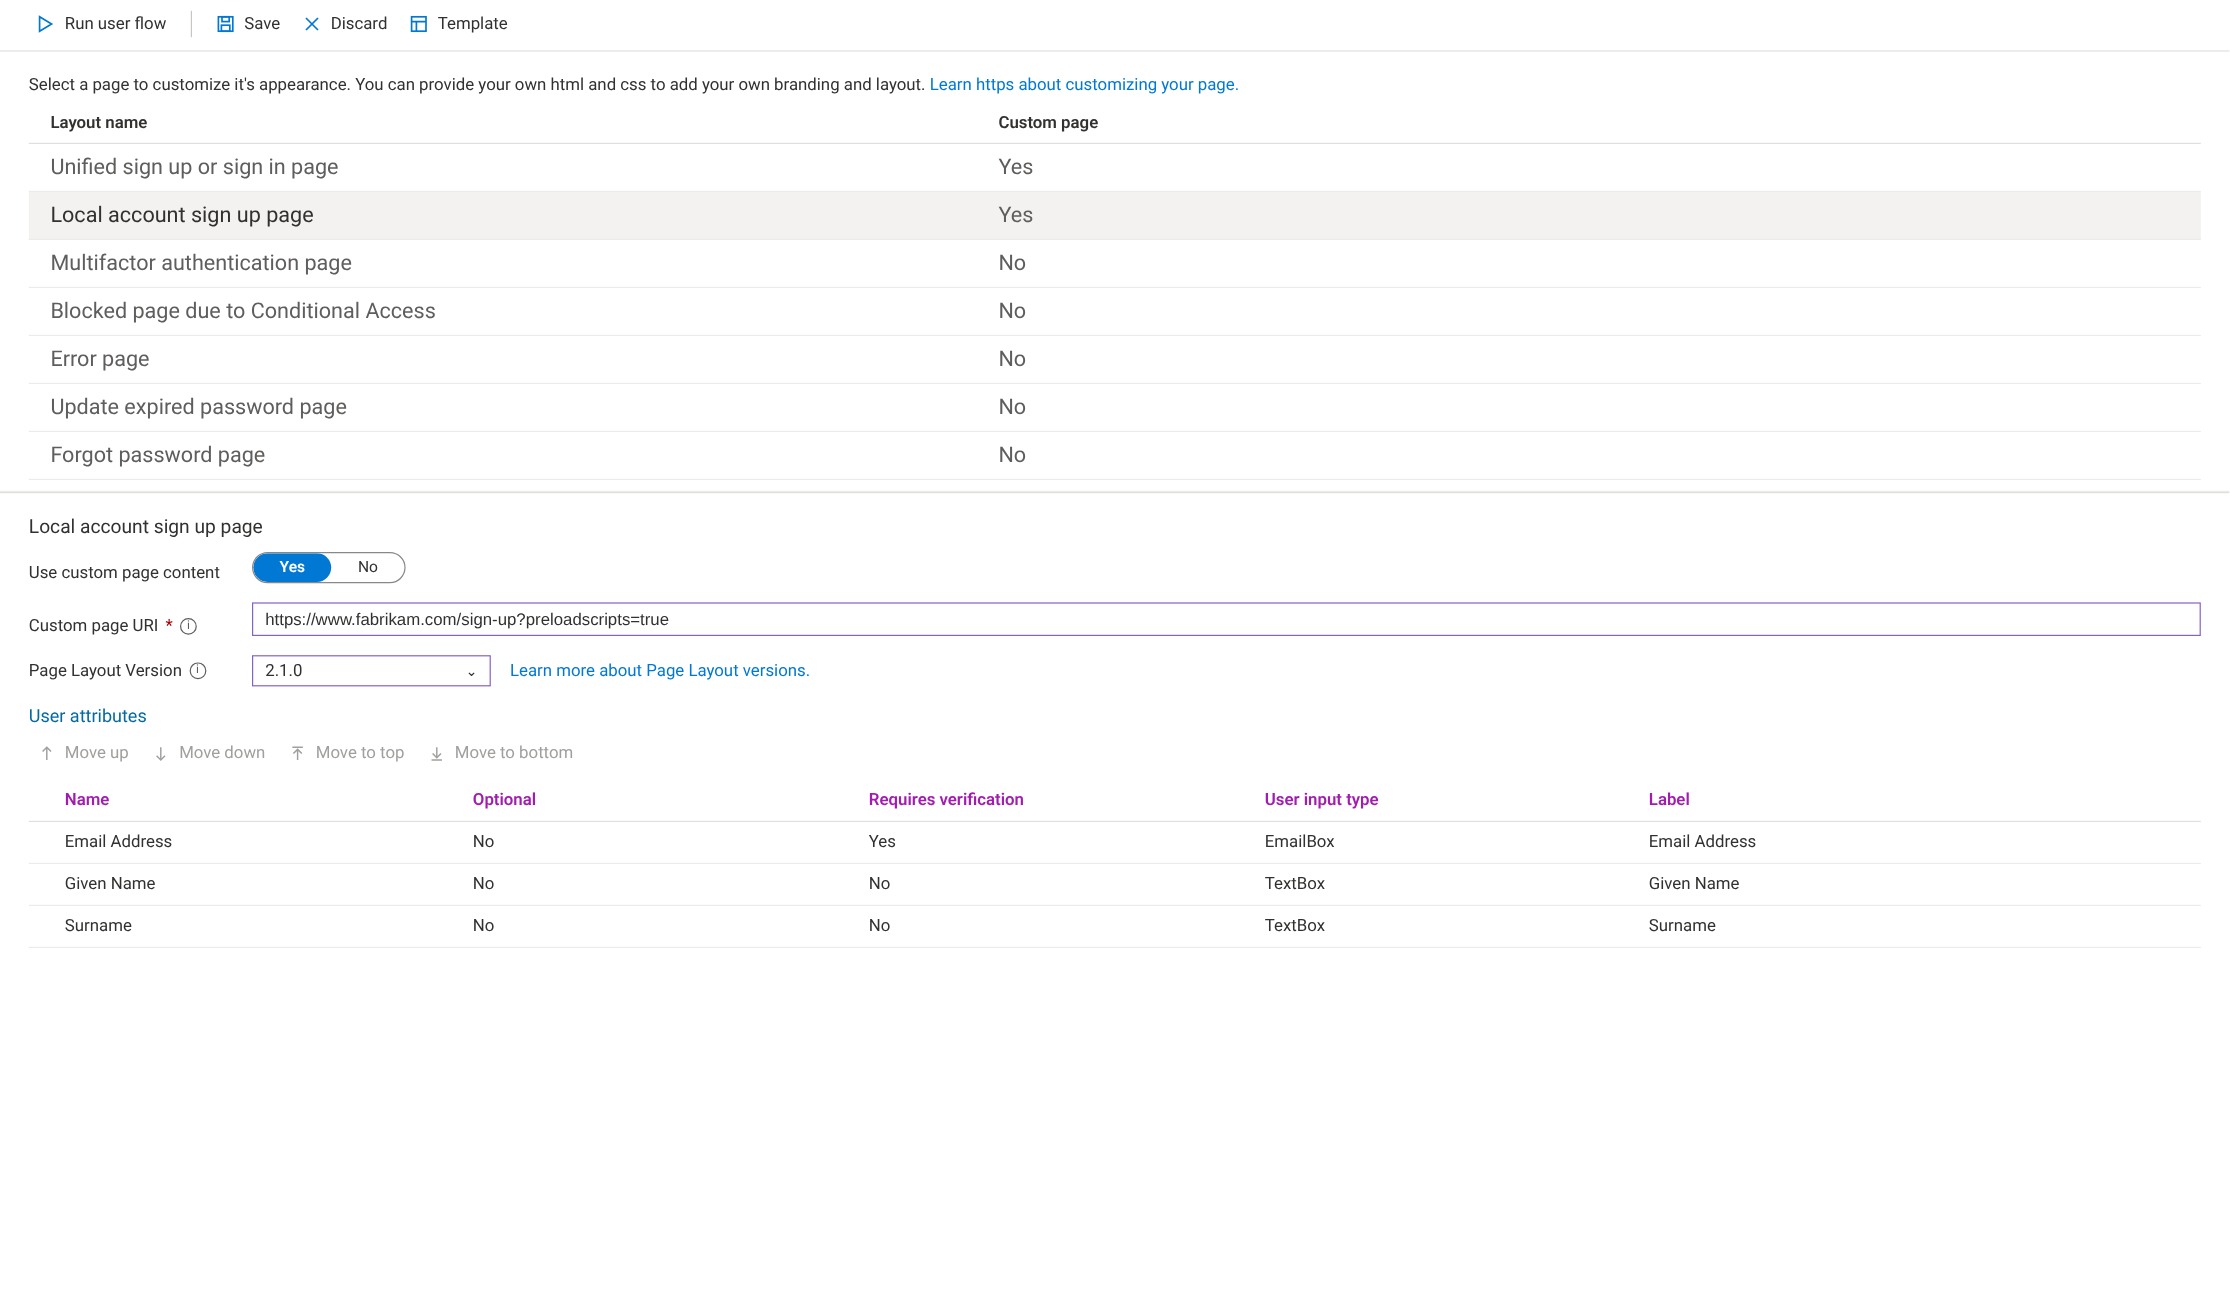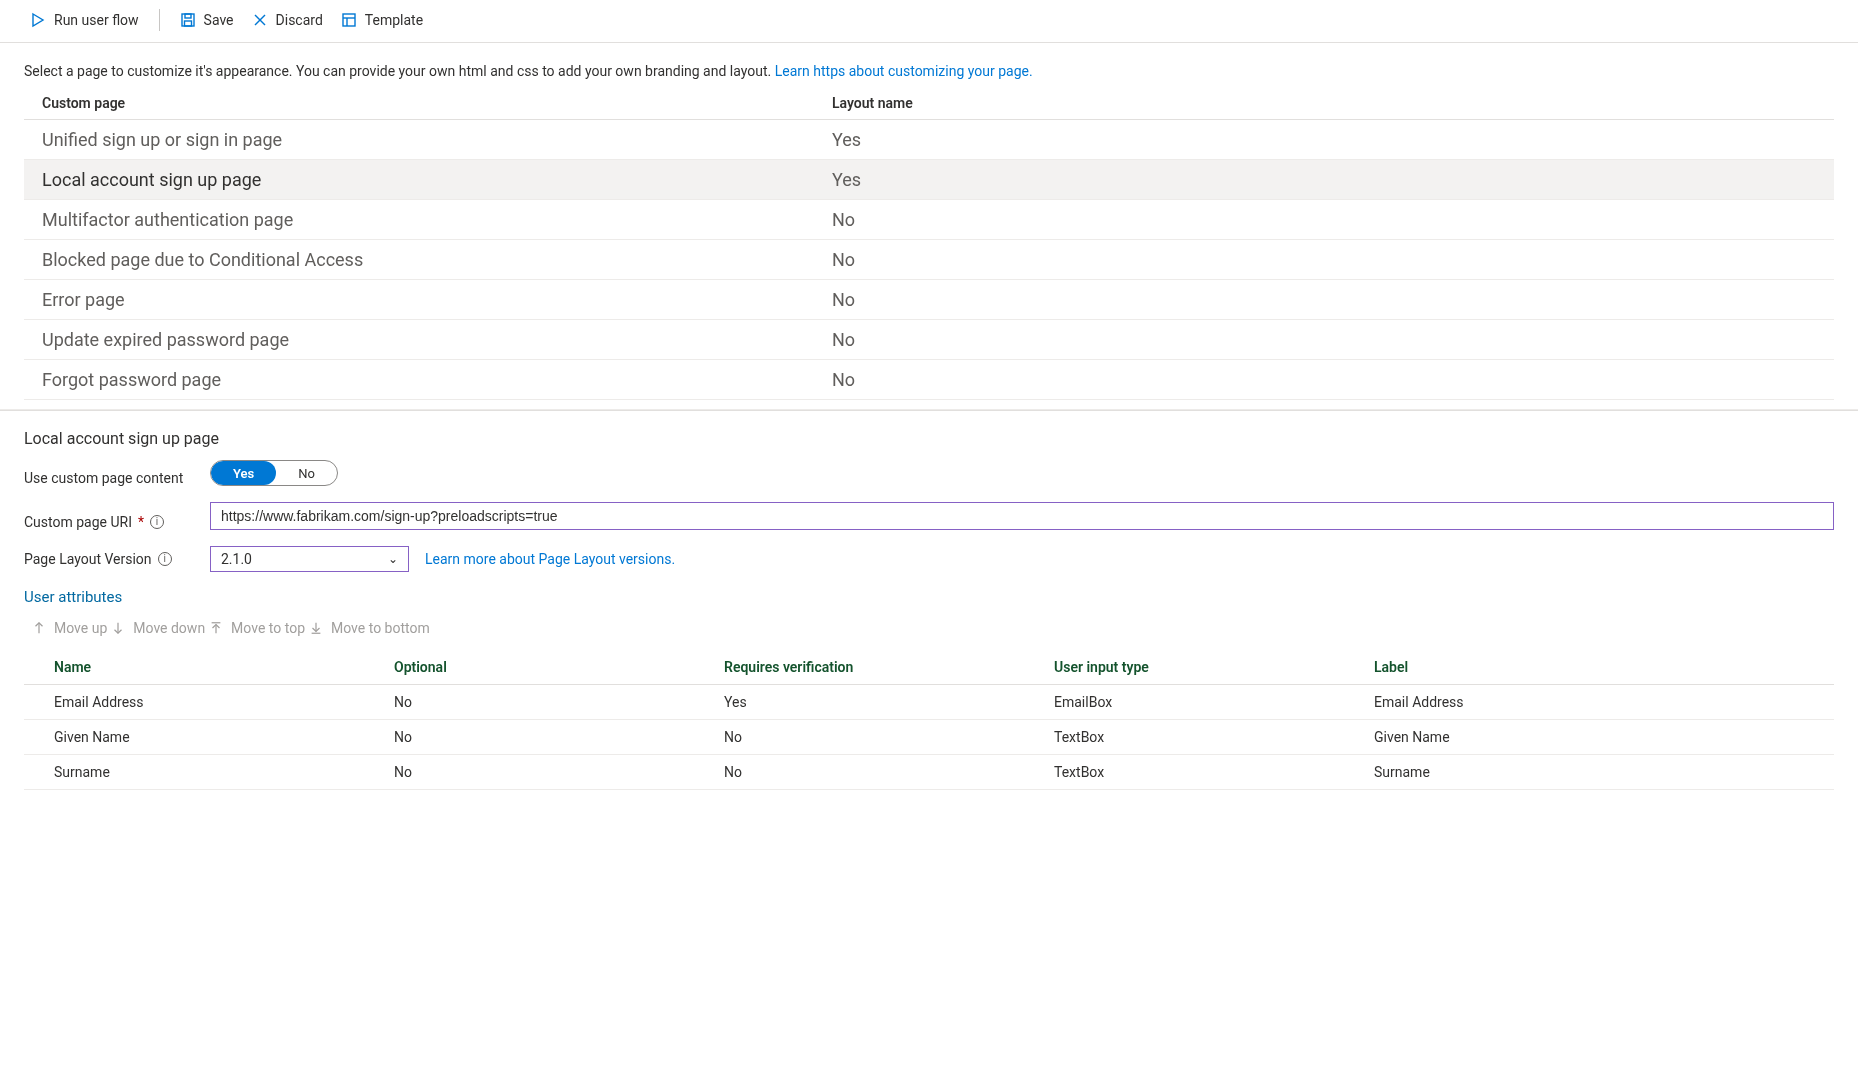--- a/index.html
+++ b/index.html
@@ -149,21 +149,21 @@
   }
   .chev { font-size: 12px; color: #323130; }
   .link { color: #0078d4; text-decoration: none; font-size: 14px; }
   .ua-title {
     font-size: 15px;
     color: #0369a1;
     margin: 10px 0 14px 0;
   }
   .ua-toolbar {
     display: flex;
-    gap: 4px;
+    gap: 20px;
     color: #a19f9d;
     font-size: 14px;
     margin-bottom: 14px;
     padding-left: 8px;
   }
   .ua-tbtn {
     display: inline-flex;
     align-items: center;
     gap: 8px;
   }
@@ -173,21 +173,21 @@
   }
   .ua-header, .ua-row {
     display: grid;
     grid-template-columns: 340px 330px 330px 320px 1fr;
     padding: 9px 30px;
     border-bottom: 1px solid #edebe9;
     font-size: 14px;
   }
   .ua-header {
     font-weight: 600;
-    color: #14532d;
+    color: #a21caf;
     border-bottom: 1px solid #e1dfdd;
   }
   .ua-row { color: #323130; cursor: pointer; }
 </style>
 </head>
 <body>
 
 <div class="toolbar">
   <div class="toolbar-btn">
     <svg viewBox="0 0 16 16" fill="none" stroke="#0078d4" stroke-width="1.4">
@@ -220,22 +220,22 @@
     <span>Template</span>
   </div>
 </div>
 
 <div class="intro">
   <span>Select a page to customize it's appearance. You can provide your own html and css to add your own branding and layout. </span><a href="#">Learn https about customizing your page.</a>
 </div>
 
 <div class="layouts-table">
   <div class="lt-header">
+    <div>Layout name</div>
     <div>Custom page</div>
-    <div>Layout name</div>
   </div>
   <div id="layout-rows">
       <div class="lt-row">
         <div class="lt-name">Unified sign up or sign in page</div>
         <div>Yes</div>
       </div>
       <div class="lt-row selected">
         <div class="lt-name">Local account sign up page</div>
         <div>Yes</div>
       </div>

